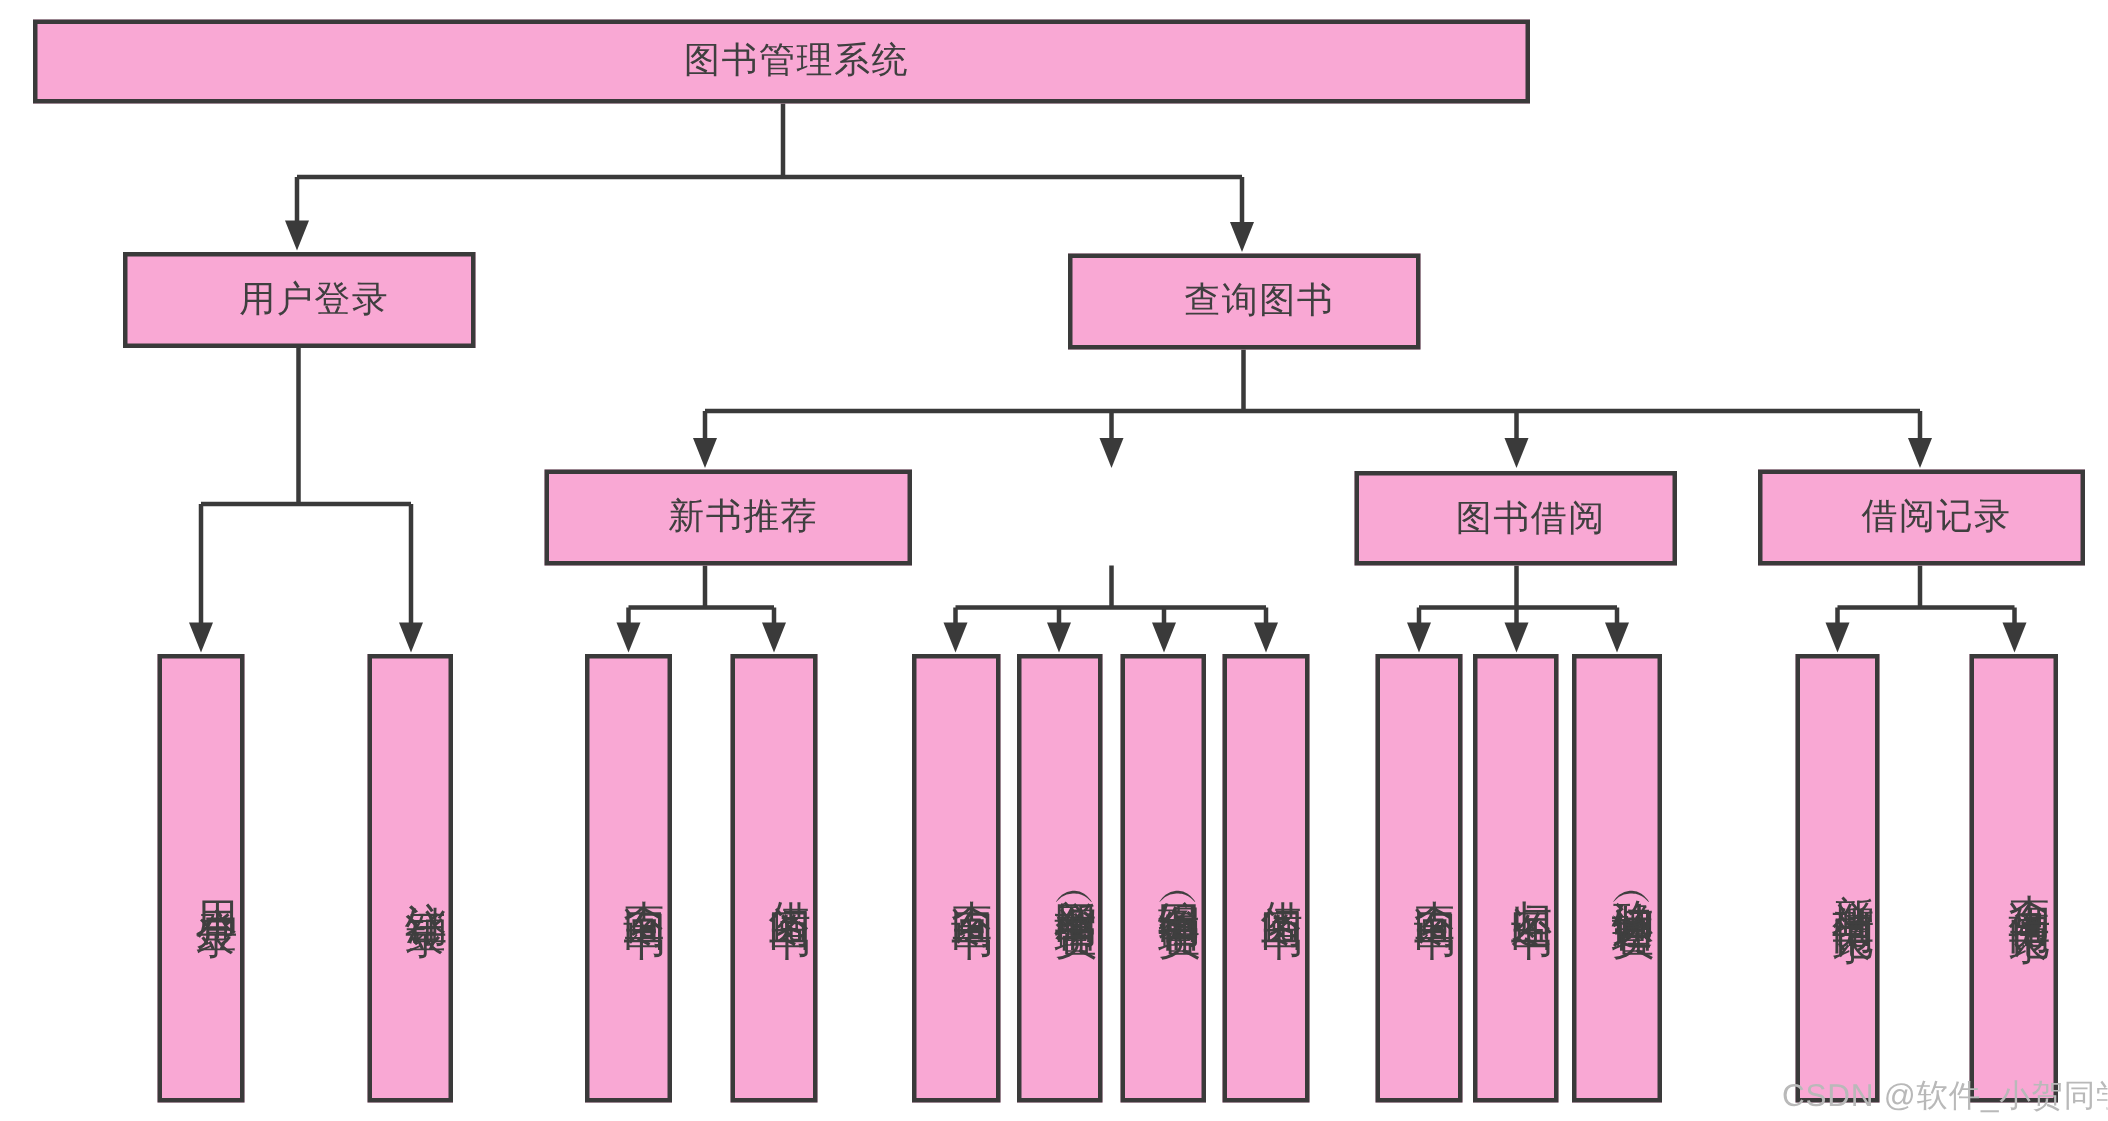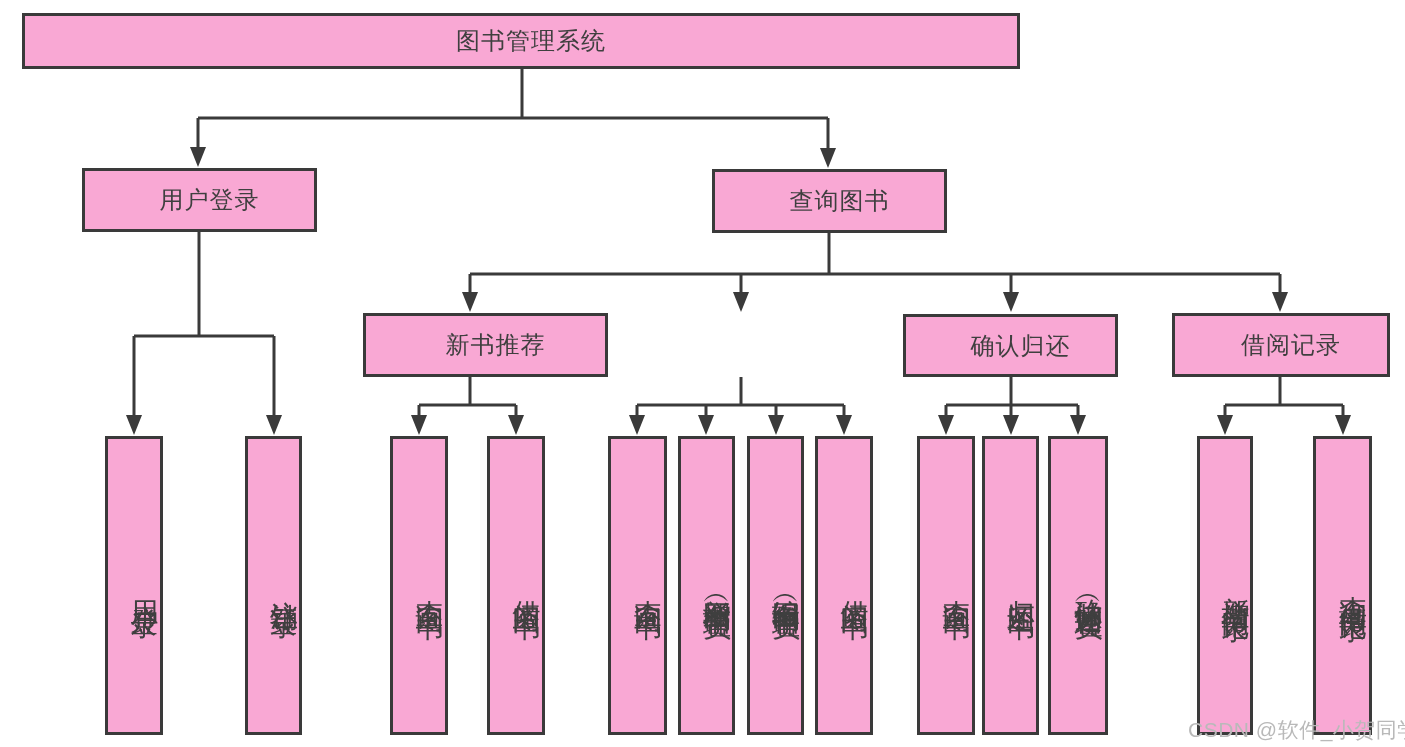--- a/index.html
+++ b/index.html
@@ -97,21 +97,21 @@
       <polygon points="1335,415 1351,415 1343,435"></polygon>
     </g>
   </svg>
 
   <div class="node h" style="left:22px;top:13px;width:998px;height:56px;">图书管理系统</div>
 
   <div class="node h" style="left:82px;top:168px;width:235px;height:64px;">用户登录</div>
   <div class="node h" style="left:712px;top:169px;width:235px;height:64px;">查询图书</div>
 
   <div class="node h" style="left:363px;top:313px;width:245px;height:64px;">新书推荐</div>
-  <div class="node h" style="left:903px;top:314px;width:215px;height:63px;">确认归还</div>
+  <div class="node h" style="left:903px;top:314px;width:215px;height:63px;">图书借阅</div>
   <div class="node h" style="left:1172px;top:313px;width:218px;height:64px;">借阅记录</div>
 
   <div class="node v s4" style="left:105px;top:436px;width:58px;height:299px;">用户登录</div>
   <div class="node v s4" style="left:245px;top:436px;width:57px;height:299px;">注销登录</div>
 
   <div class="node v s4" style="left:390px;top:436px;width:58px;height:299px;">查询图书</div>
   <div class="node v s4" style="left:487px;top:436px;width:58px;height:299px;">借阅图书</div>
 
   <div class="node v s4" style="left:608px;top:436px;width:59px;height:299px;">查询图书</div>
   <div class="node v s9" style="left:678px;top:436px;width:57px;height:299px;">新增图书（管理员）</div>

